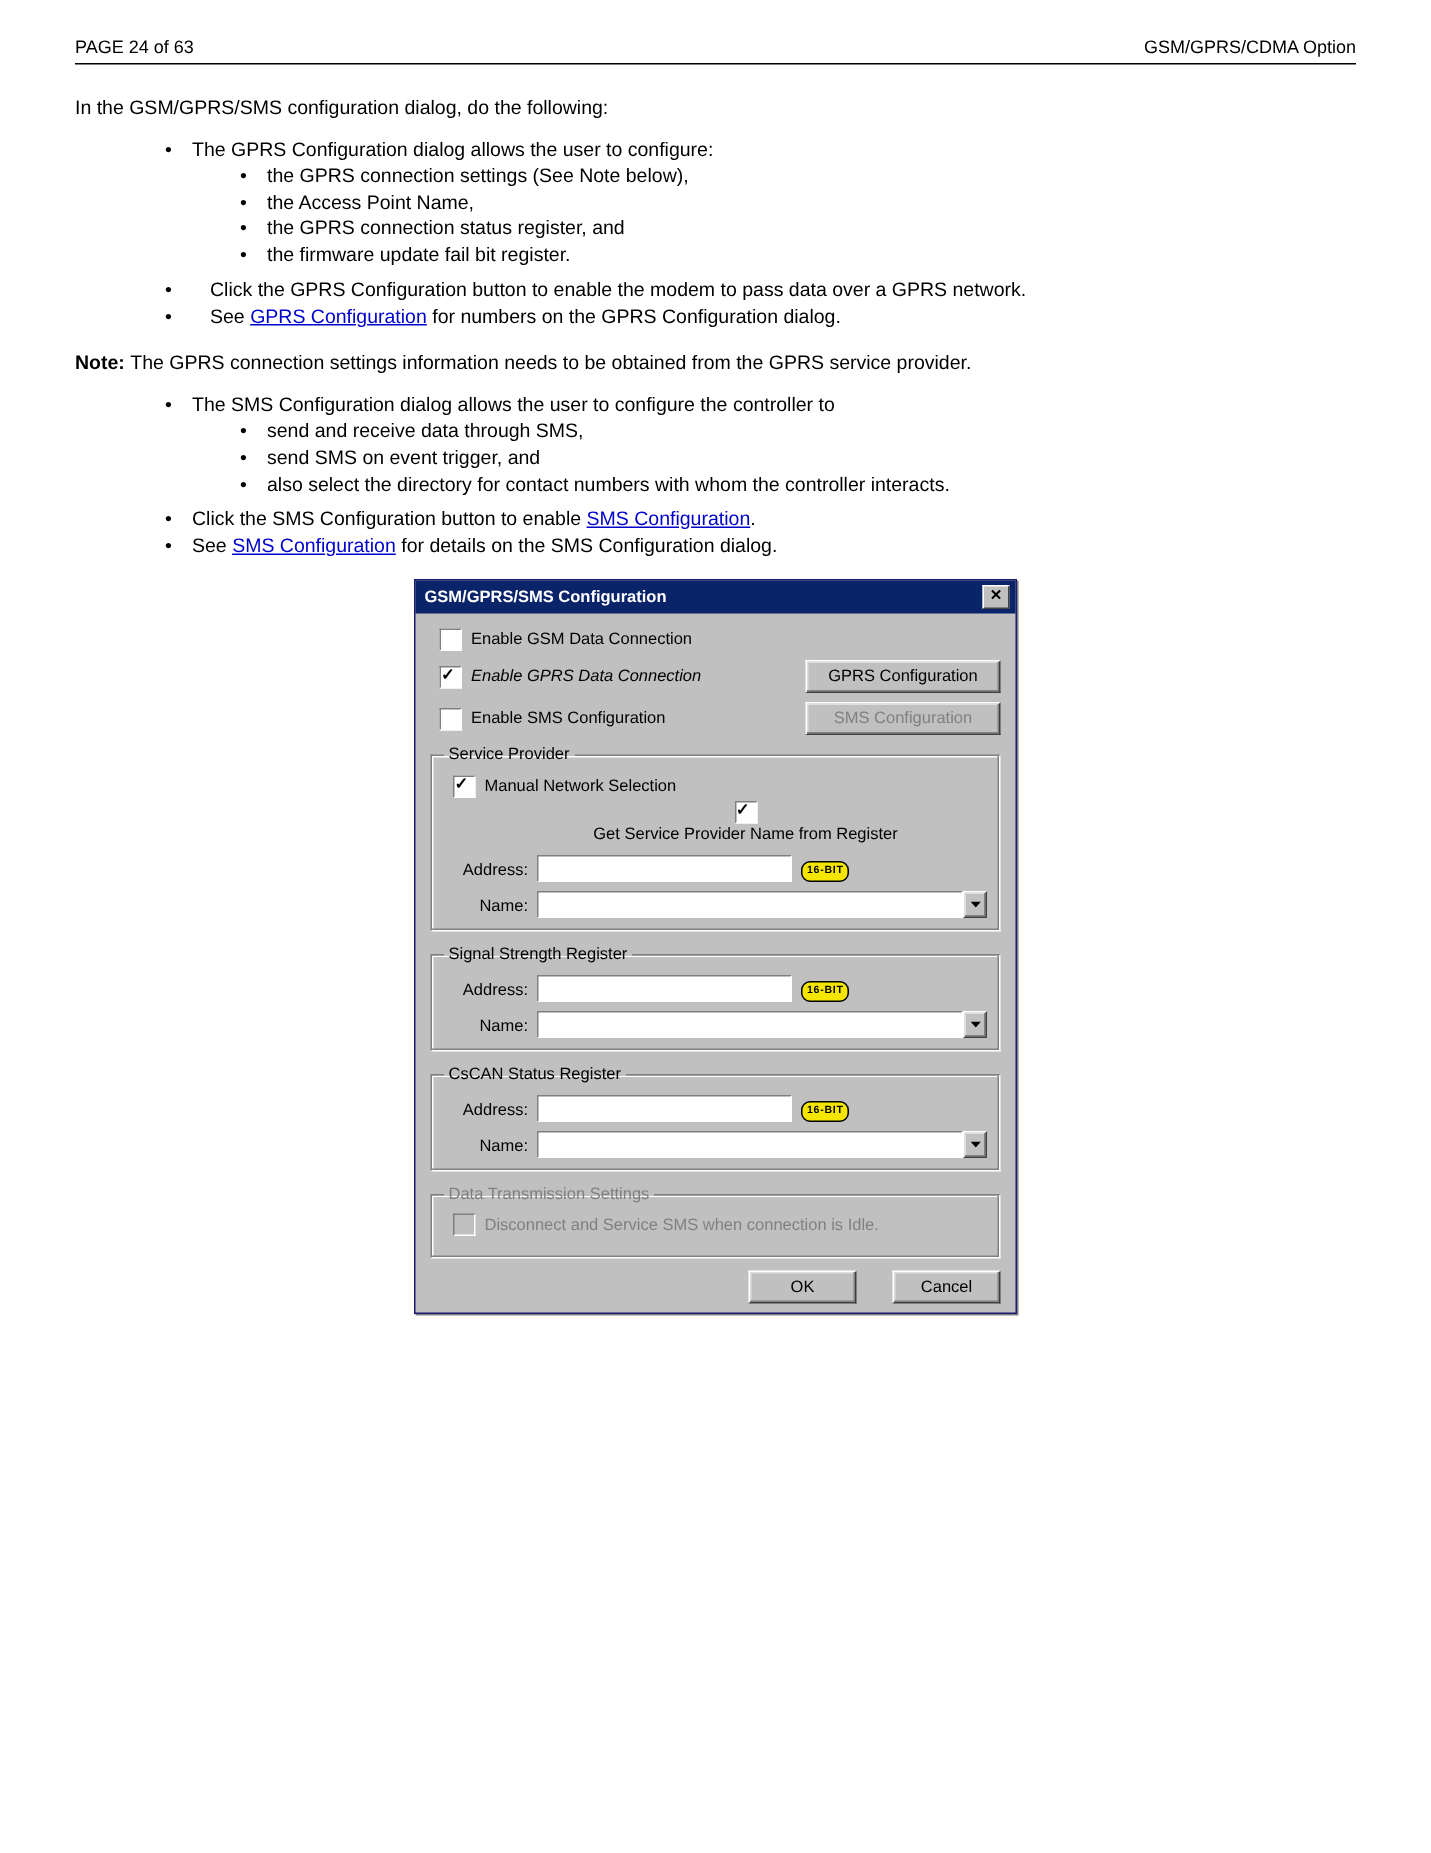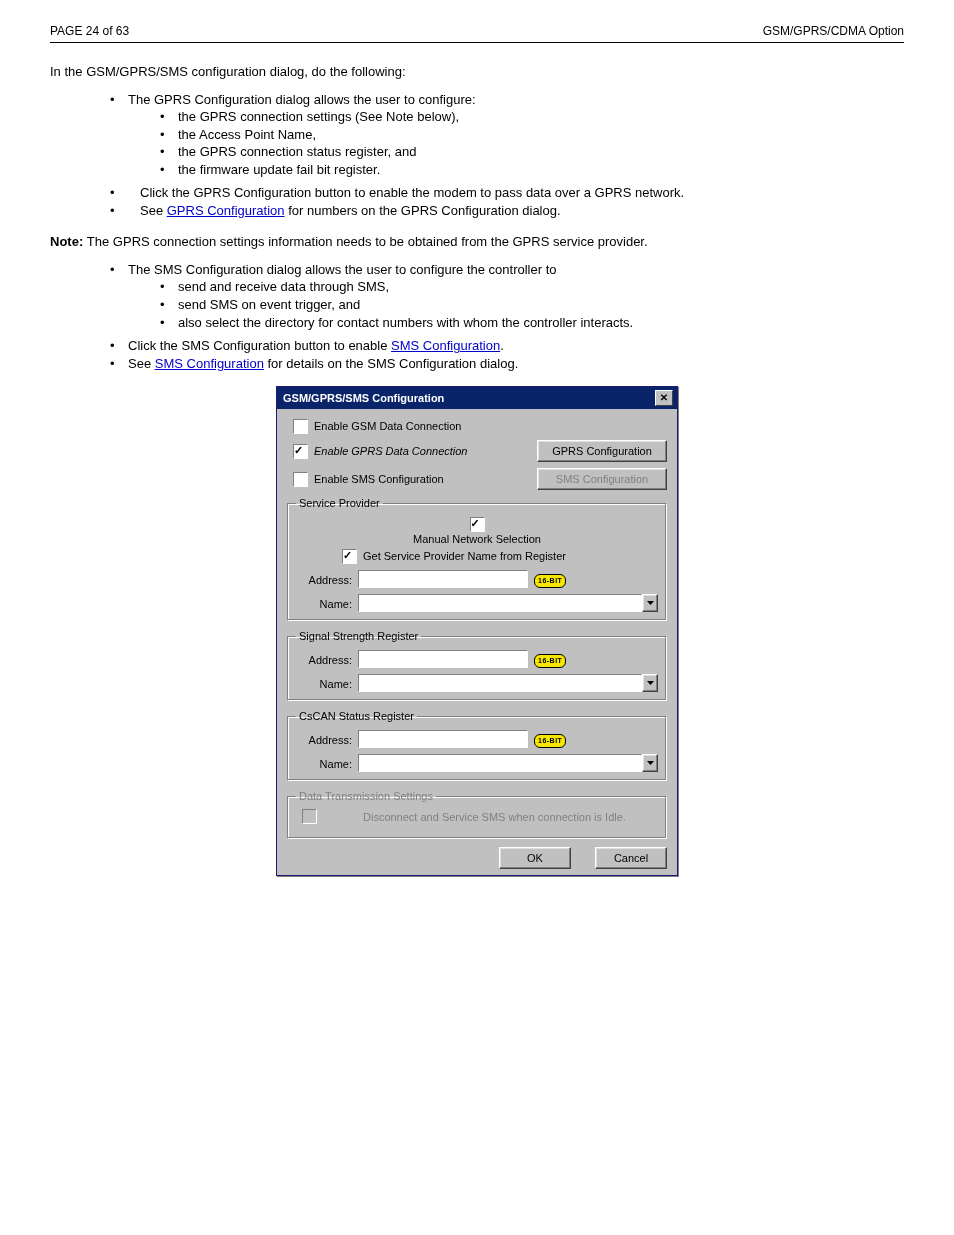--- a/index.html
+++ b/index.html
@@ -315,25 +315,25 @@
           <button class="winbtn" style="width:130px;">GPRS Configuration</button>
         </div>
         <div class="row">
           <span class="chk"></span>
           <span style="flex:1;">Enable SMS Configuration</span>
           <button class="winbtn disabled" style="width:130px;">SMS Configuration</button>
         </div>
 
         <fieldset class="groupbox">
           <legend>Service Provider</legend>
-          <div class="row" style="margin-bottom:2px;flex-direction:column;">
+          <div class="row" style="margin-bottom:2px;">
             <span class="chk checked"></span>
             <span>Manual Network Selection</span>
           </div>
-          <div class="row" style="margin-left:40px;margin-bottom:2px;">
+          <div class="row" style="margin-left:40px;margin-bottom:2px;flex-direction:column;">
             <span class="chk checked"></span>
             <span>Get Service Provider Name from Register</span>
           </div>
           <div class="field-row">
             <span class="field-label">Address:</span>
             <input class="txtinput" style="width: 170px;">
             <span class="badge">16-BIT</span>
           </div>
           <div class="field-row">
             <span class="field-label">Name:</span>
@@ -383,21 +383,21 @@
                 <svg viewBox="0 0 7 4">
                     <polygon points="0,0 7,0 3.5,4" fill="#000"></polygon>
                   </svg>
               </div>
             </div>
           </div>
         </fieldset>
 
         <fieldset class="groupbox disabled">
           <legend class="disabled-text">Data Transmission Settings</legend>
-          <div class="row disabled-text" style="margin-bottom:6px;gap:40px;">
+          <div class="row disabled-text" style="margin-bottom:6px;">
             <span class="chk disabled"></span>
             <span>Disconnect and Service SMS when  connection is Idle.</span>
           </div>
         </fieldset>
 
         <div class="button-row">
           <button class="winbtn">OK</button>
           <button class="winbtn">Cancel</button>
         </div>
       </div>

